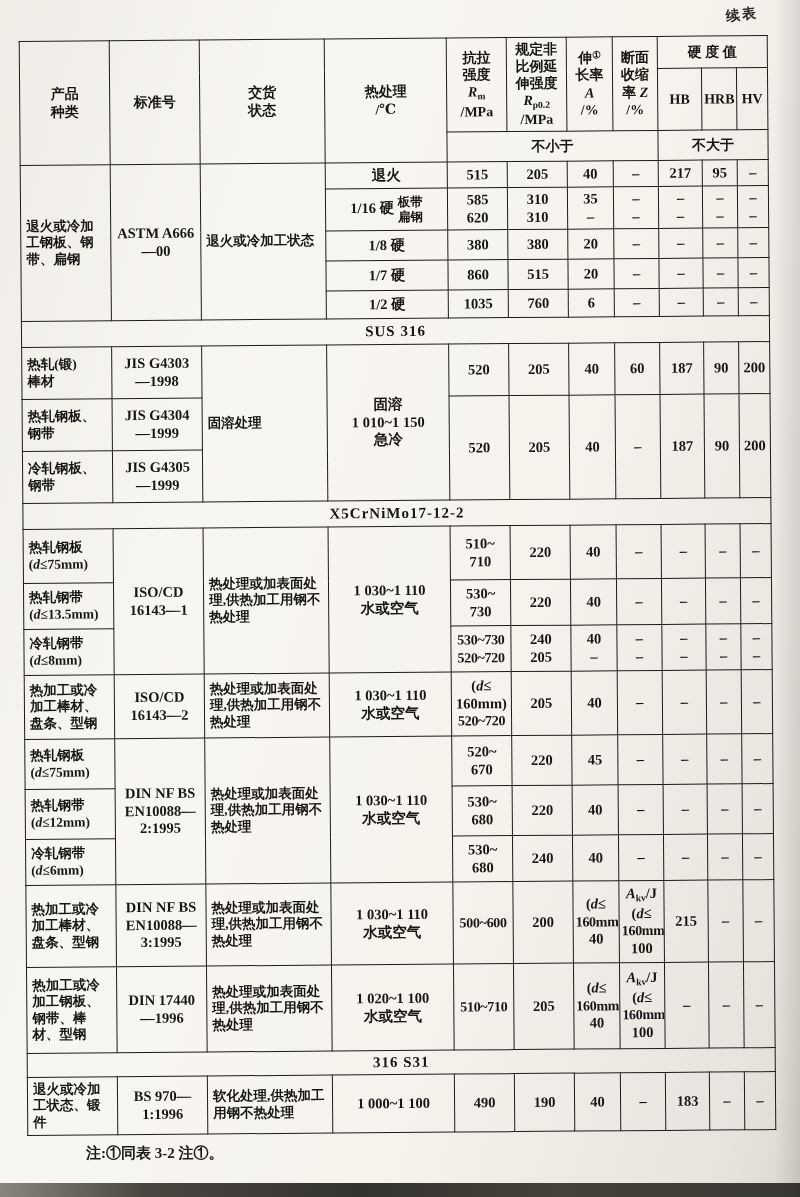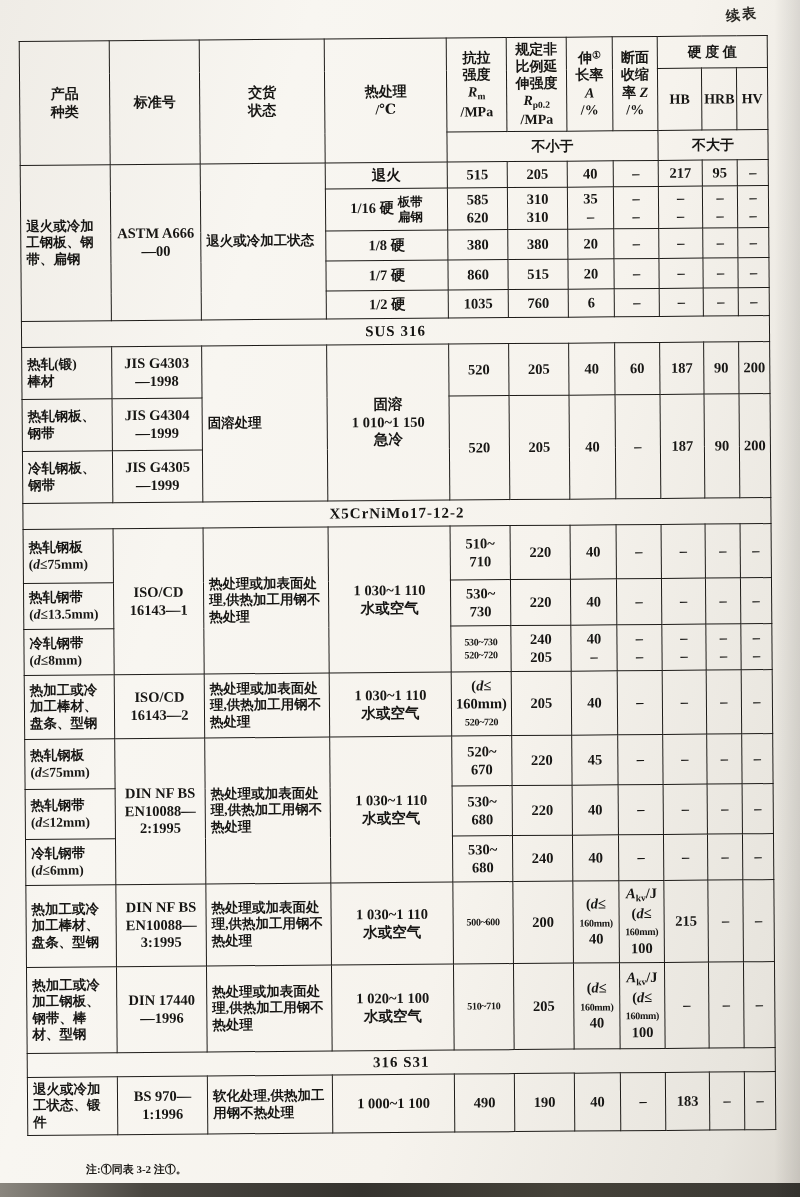--- a/index.html
+++ b/index.html
@@ -32,27 +32,27 @@
   td {
     border:1.7px solid #1e1c19;
     text-align:center; vertical-align:middle;
     font-weight:bold; font-size:14.5px; line-height:1.22;
     padding:1px 2px; overflow:hidden;
   }
   td.hd { font-size:14px; }
   td.p  { text-align:left; padding:2px 4px 2px 5px; font-size:13.5px; }
   td.dl { text-align:left; padding:2px 5px; font-size:13.5px; }
   td.sec { font-size:15px; letter-spacing:1px; }
-  td .sm, td.sm { font-size:10px; letter-spacing:-0.3px; }
+  td .sm, td.sm { font-size:14px; letter-spacing:-0.3px; }
   .stk { display:inline-block; vertical-align:middle; font-size:12.5px; line-height:1.15; text-align:left; }
   sub { font-size:9.5px; vertical-align:-3px; }
   sup { font-size:10px; vertical-align:4px; }
   .note {
-    position:absolute; left:86px; bottom:20px;
-    font-size:11px; font-weight:bold; color:#1d1b18;
+    position:absolute; left:86px; bottom:34px;
+    font-size:15px; font-weight:bold; color:#1d1b18;
   }
   .book-edge {
     position:absolute; left:0; bottom:0; width:100%; height:14px;
     background:linear-gradient(90deg,#8a867e 0%,#4a4741 18%,#35332e 45%,#454239 70%,#3a3833 100%);
   }
 </style>
 </head>
 <body>
 
 <div class="page">

